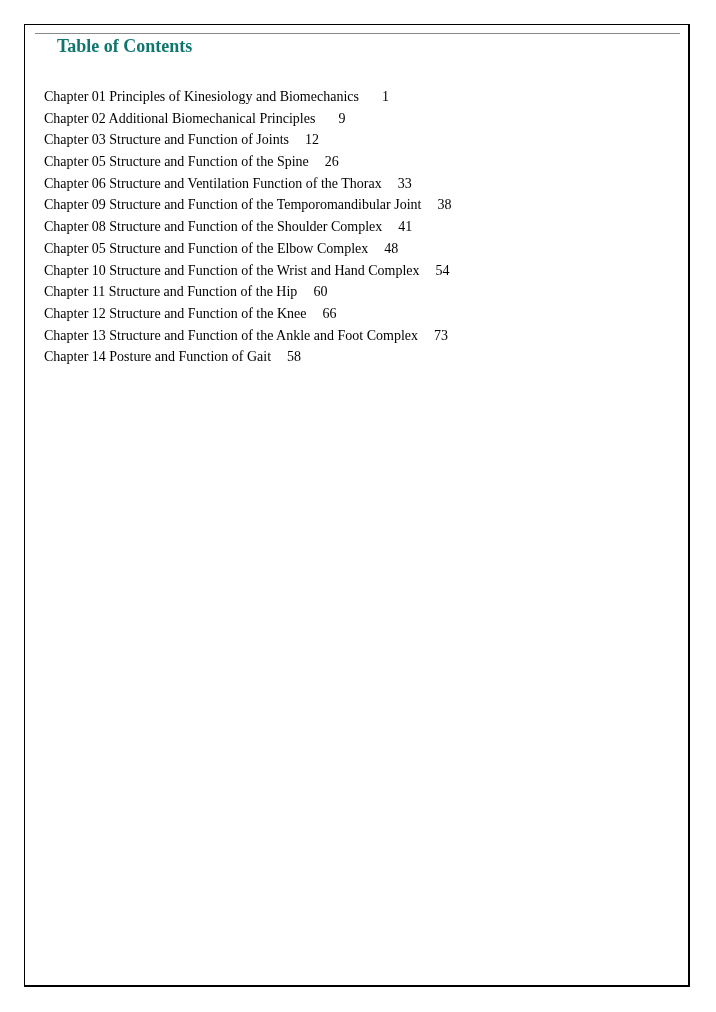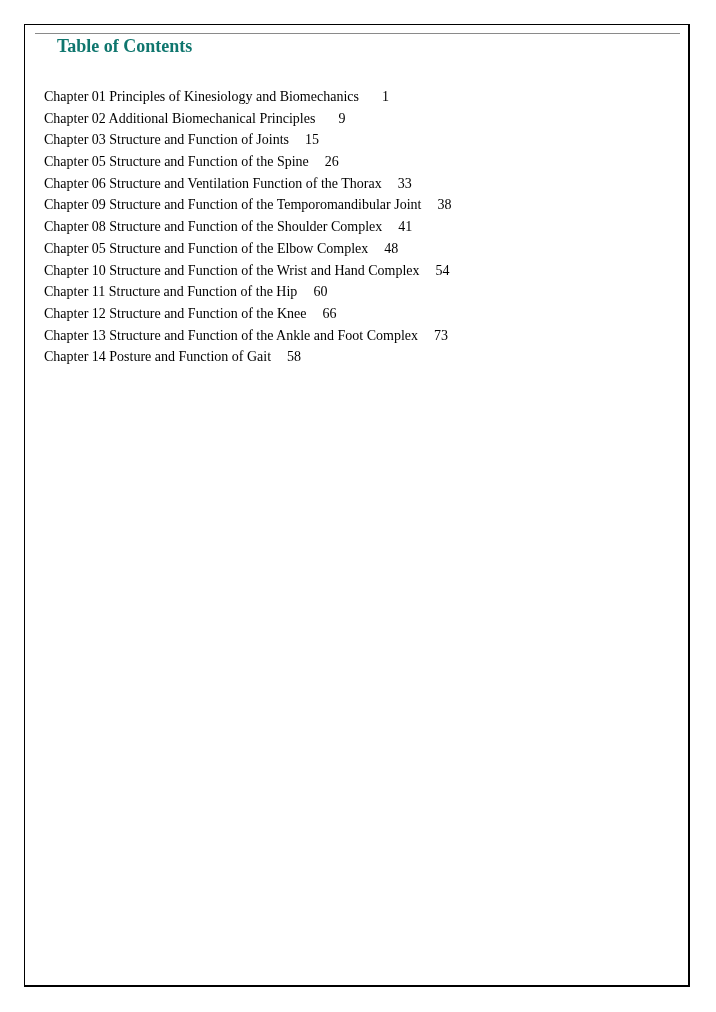--- a/index.html
+++ b/index.html
@@ -37,21 +37,21 @@
     <div class="row">
         <span class="label">Chapter 01 Principles of Kinesiology and Biomechanics</span>
         <span class="pg">1</span>
       </div>
     <div class="row">
         <span class="label">Chapter 02 Additional Biomechanical Principles</span>
         <span class="pg">9</span>
       </div>
     <div class="row">
         <span class="label">Chapter 03 Structure and Function of Joints</span>
-        <span class="pg">15</span>
+        <span class="pg">12</span>
       </div>
     <div class="row">
         <span class="label">Chapter 05 Structure and Function of the Spine</span>
         <span class="pg">26</span>
       </div>
     <div class="row">
         <span class="label">Chapter 06 Structure and Ventilation Function of the Thorax</span>
         <span class="pg">33</span>
       </div>
     <div class="row">

